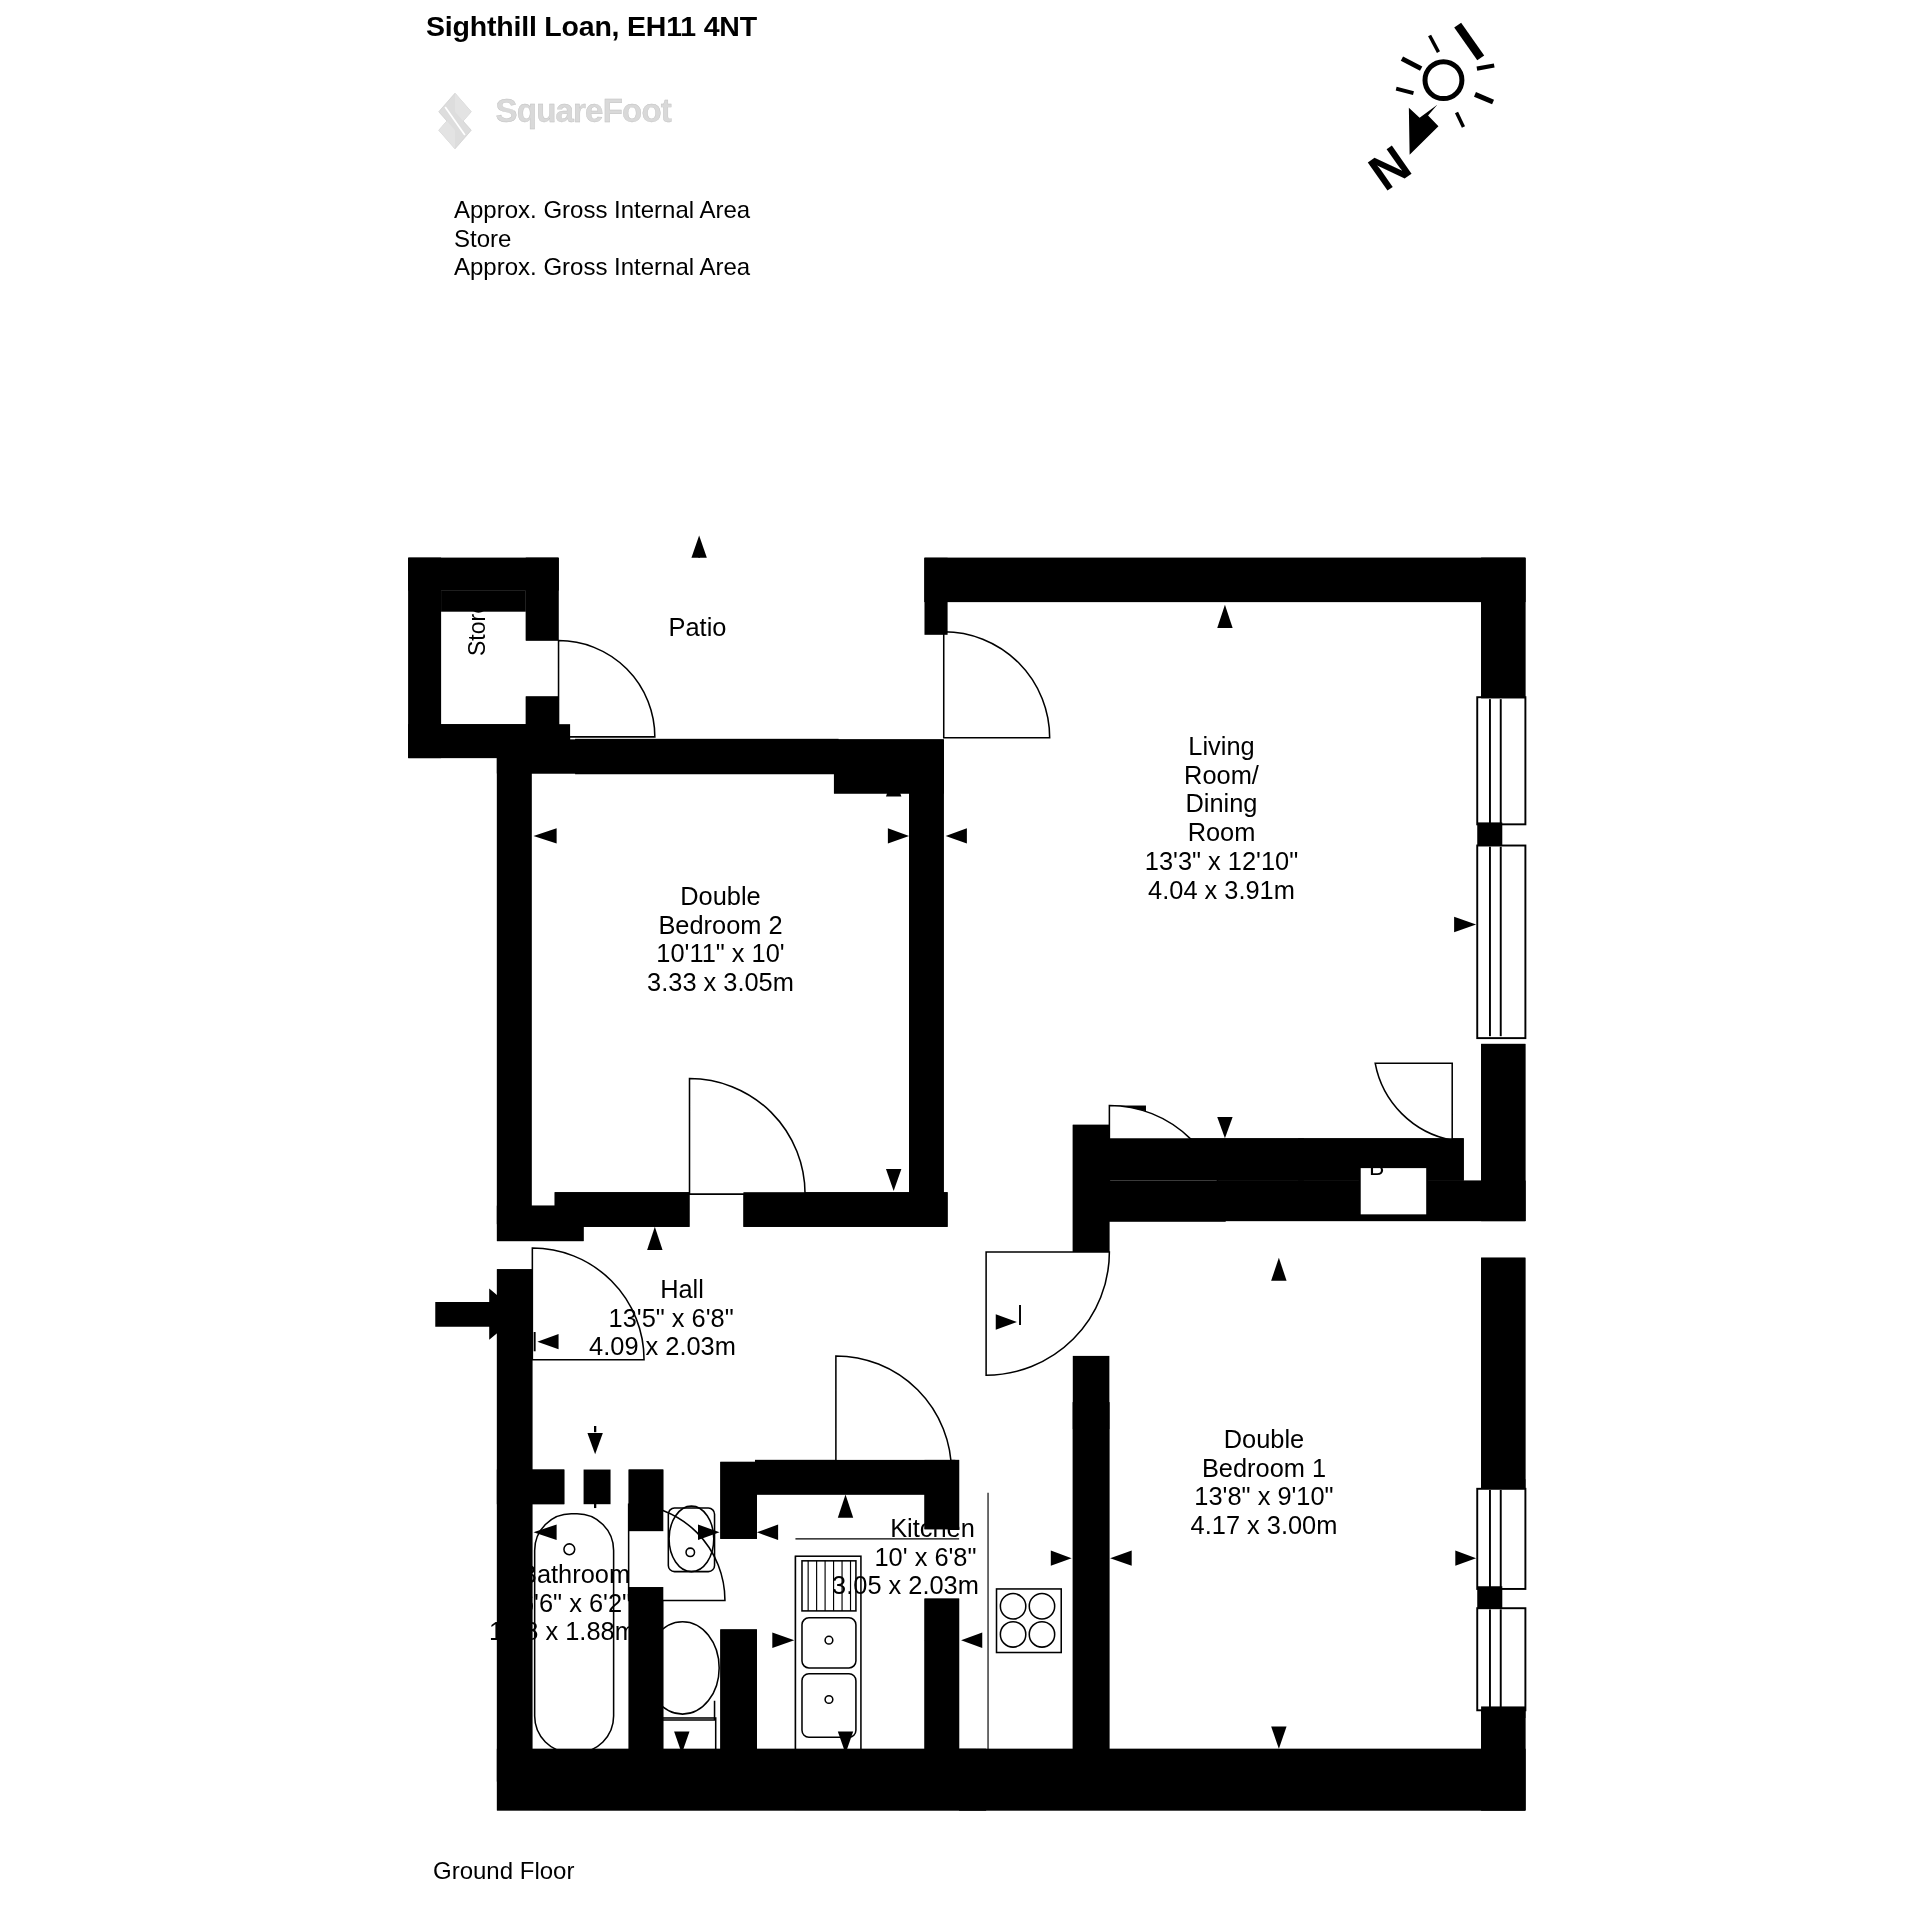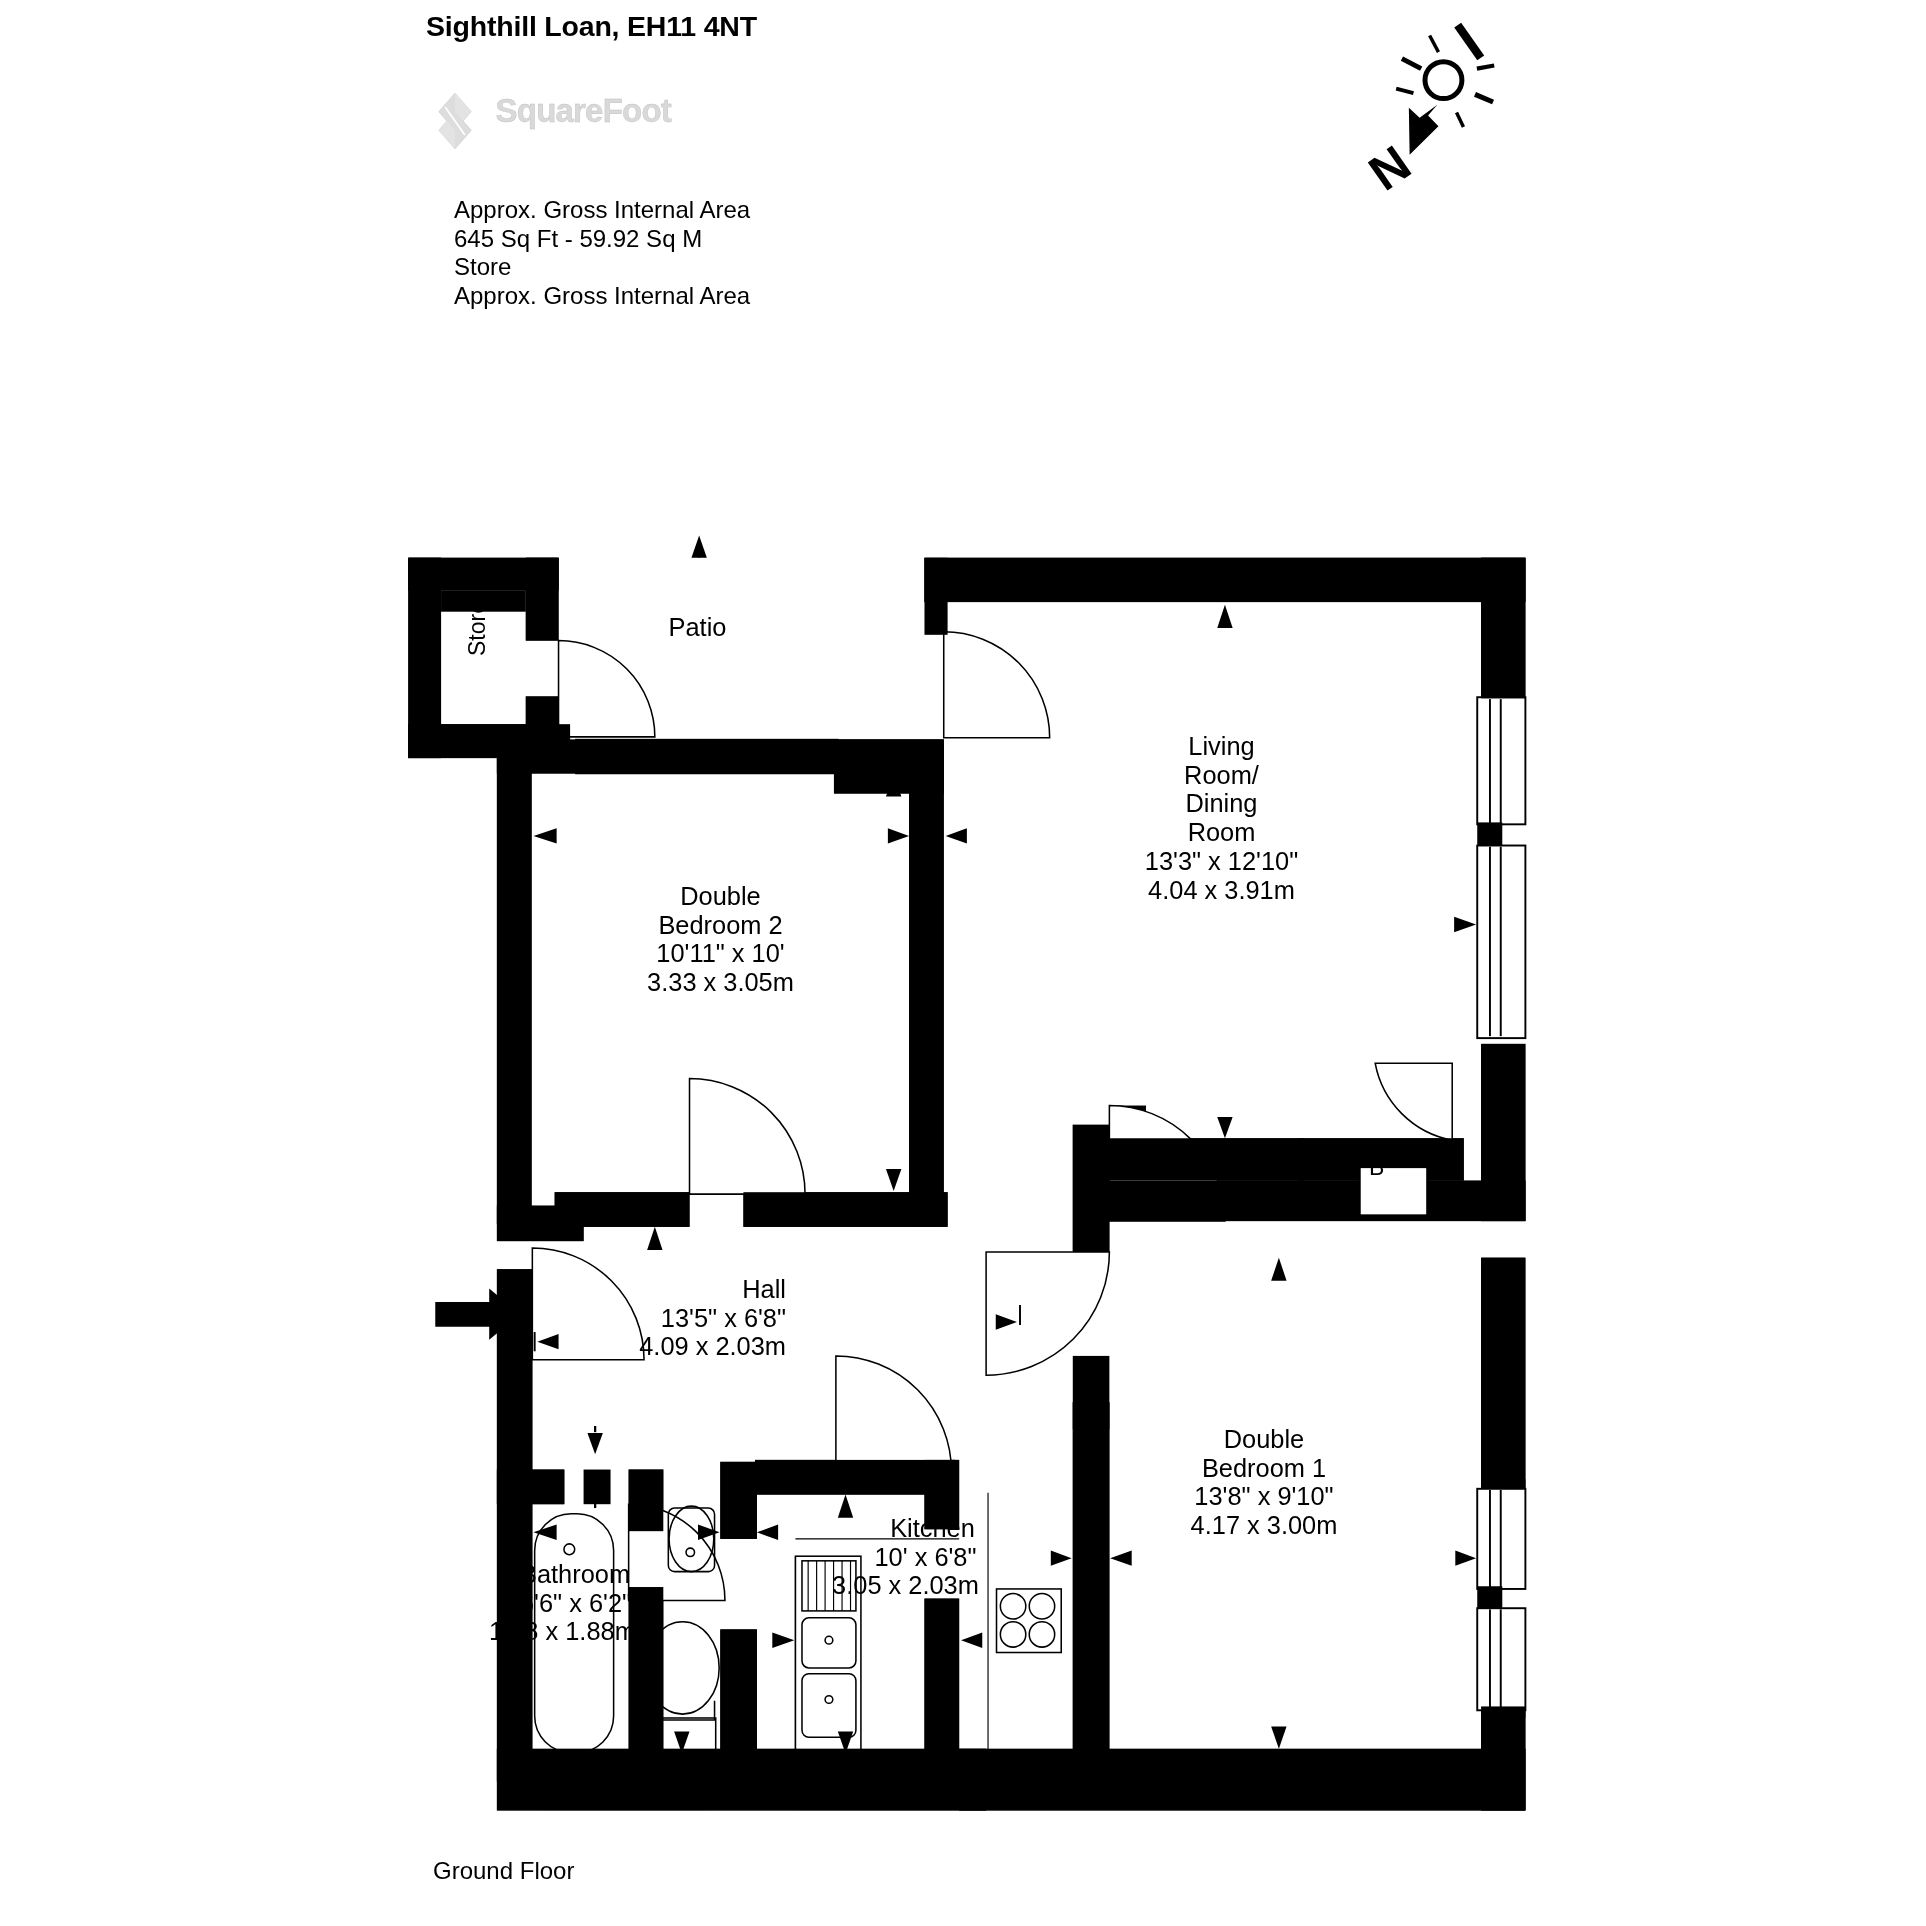--- a/index.html
+++ b/index.html
@@ -51,21 +51,20 @@
       <polygon points="50,2 78,34 64,50 50,34" fill="#e3e3e3"></polygon>
       <polygon points="50,98 22,66 36,50 50,66" fill="#e3e3e3"></polygon>
       <line x1="33" y1="26" x2="67" y2="74" stroke="#ffffff" stroke-width="3"></line>
     </svg>
   </div>
   <div id="logo-word">SquareFoot</div>
 </div>
 
 <div id="info-block">
   <div>Approx. Gross Internal Area</div>
-  <div>645 Sq Ft  -  59.92 Sq M</div>
   <div>Store</div>
   <div>Approx. Gross Internal Area</div>
 </div>
 
 <div id="compass">
   <svg width="200" height="223" viewBox="0 0 520 580" aria-hidden="true">
     <g stroke="#000" stroke-linecap="butt" fill="none">
 
       <line x1="345" y1="55" x2="405" y2="140" stroke-width="22"></line>
       <line x1="272" y1="82" x2="295" y2="125" stroke-width="9"></line>
@@ -359,21 +358,21 @@
 
 <div class="rlabel" style="left:1075px;top:732px;width:293px;">
   <span class="nm">Living</span>
   <span class="nm">Room/</span>
   <span class="nm">Dining</span>
   <span class="nm">Room</span>
   <span class="dim">13'3" x 12'10"</span>
   <span class="dim">4.04 x 3.91m</span>
 </div>
 
-<div class="rlabel" style="left:539px;top:1275px;width:247px;text-align:right;">
+<div class="rlabel" style="left:539px;top:1275px;width:247px;text-align:center;">
   <span class="nm" style="margin-left:39px;">Hall</span>
   <span class="dim" style="margin-left:17.3px;">13'5" x 6'8"</span>
   <span class="dim">4.09 x 2.03m</span>
 </div>
 
 <div class="rlabel" style="left:489px;top:1560px;width:247px;text-align:left;">
   <span class="nm" style="margin-left:31px;">Bathroom</span>
   <span class="dim" style="margin-left:31px;">6'6" x 6'2"</span>
   <span class="dim">1.98 x 1.88m</span>
 </div>

